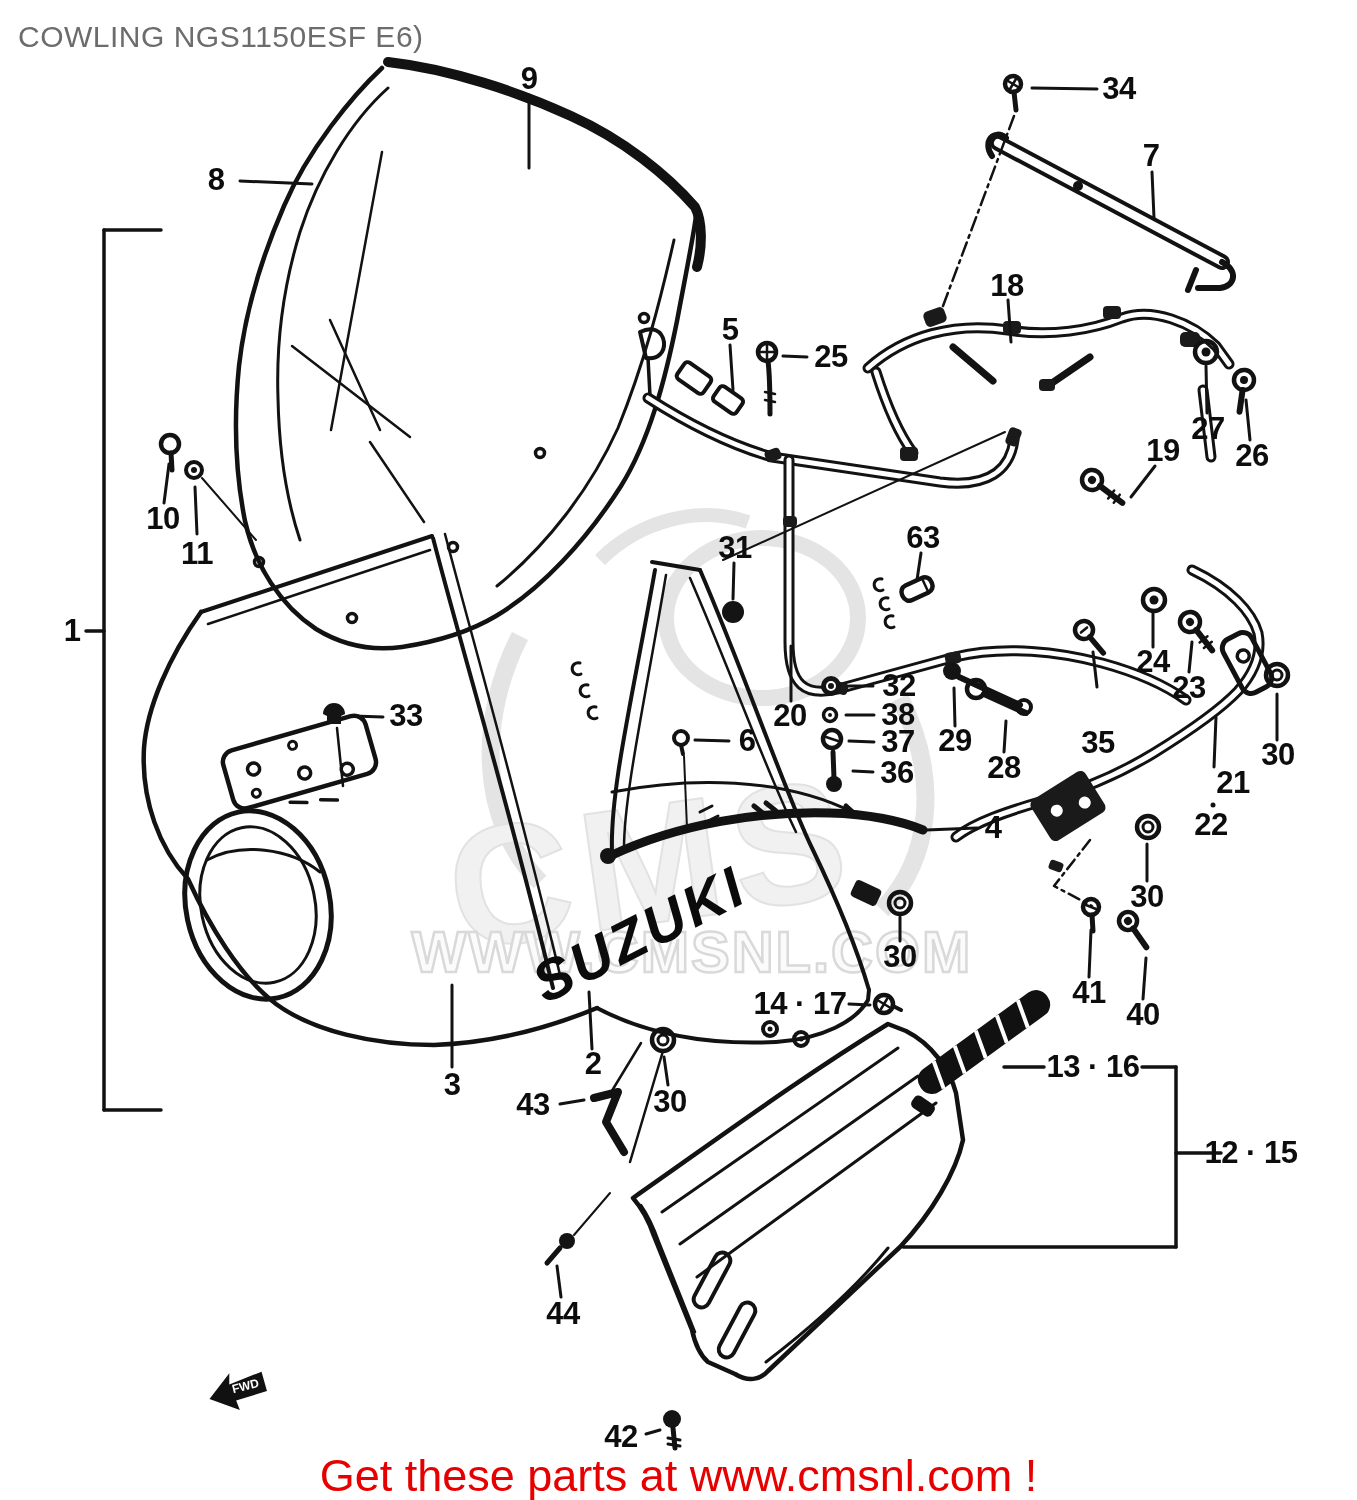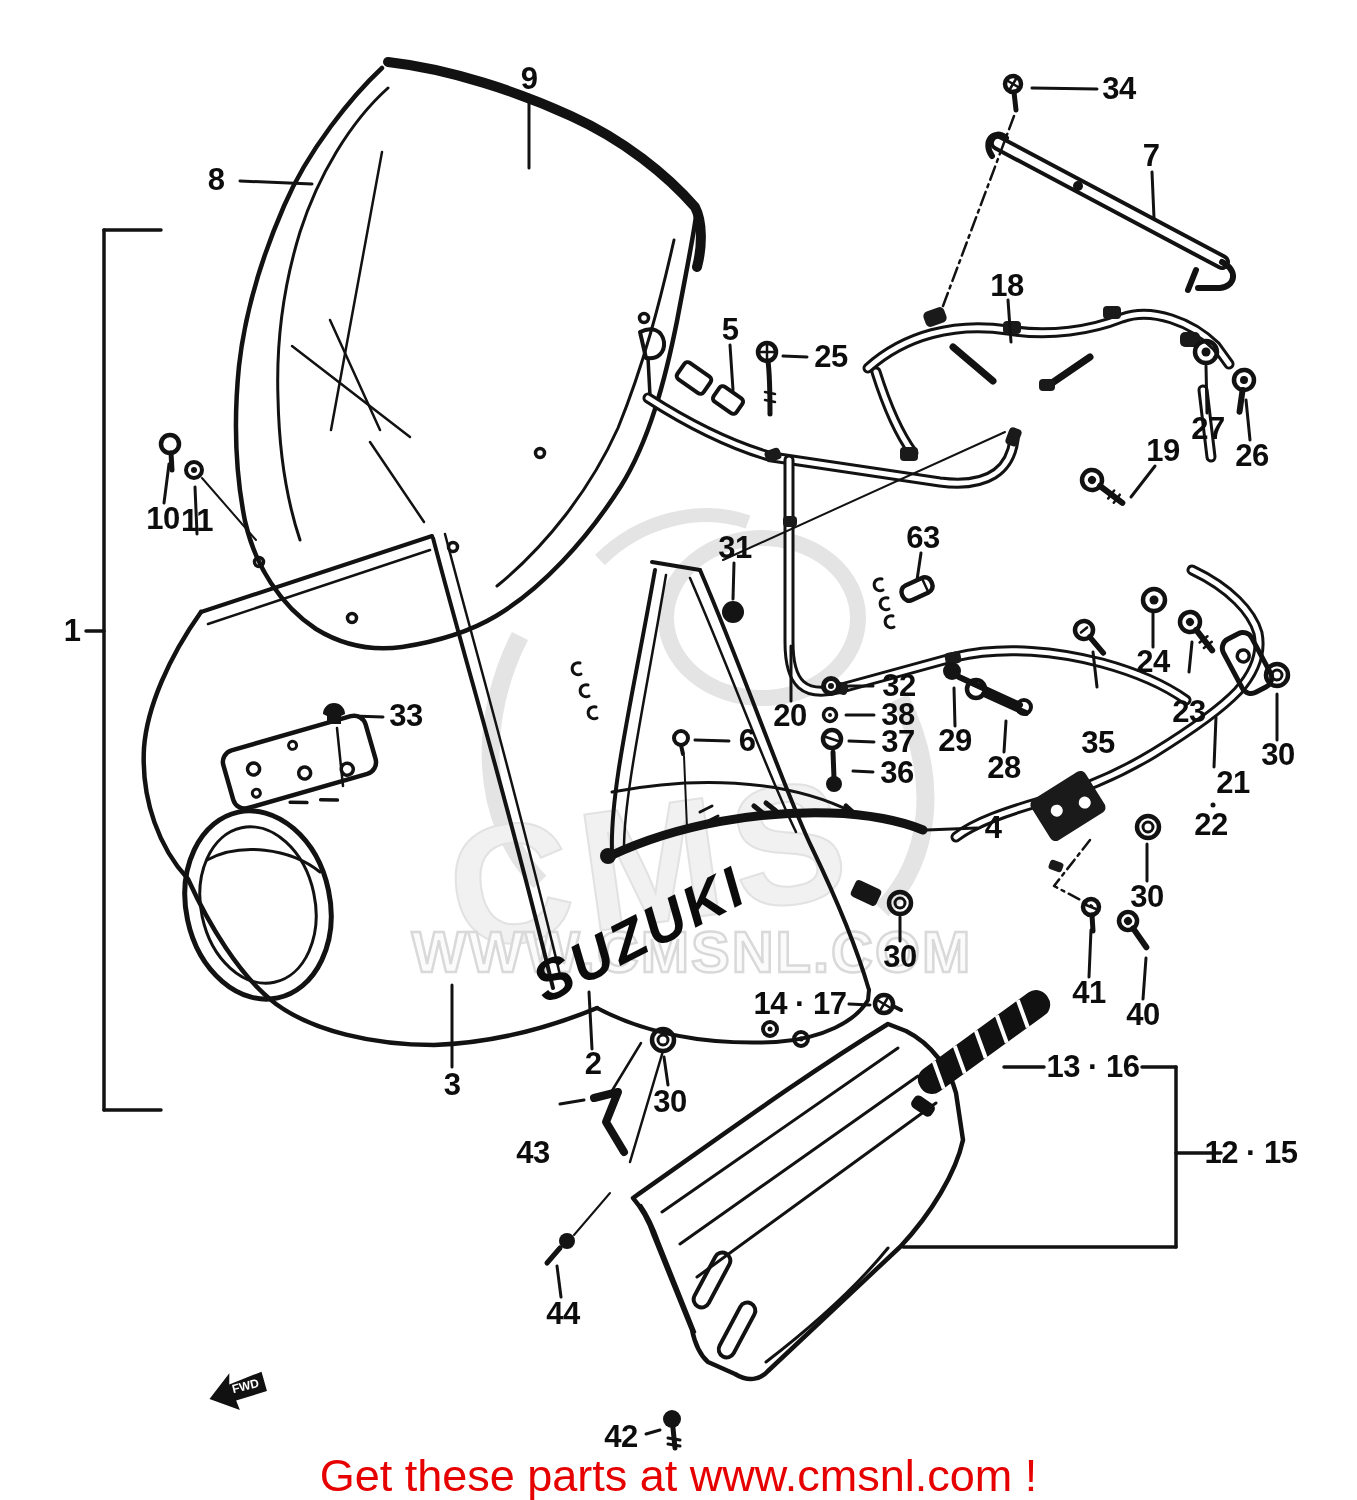--- a/index.html
+++ b/index.html
@@ -405,30 +405,30 @@
       <span class="part-label" style="left: 72px; top: 631px;">1</span>
       <span class="part-label" style="left: 593px; top: 1064px;">2</span>
       <span class="part-label" style="left: 452px; top: 1085px;">3</span>
       <span class="part-label" style="left: 993px; top: 828px;">4</span>
       <span class="part-label" style="left: 730px; top: 330px;">5</span>
       <span class="part-label" style="left: 747px; top: 741px;">6</span>
       <span class="part-label" style="left: 1151px; top: 156px;">7</span>
       <span class="part-label" style="left: 216px; top: 180px;">8</span>
       <span class="part-label" style="left: 529px; top: 79px;">9</span>
       <span class="part-label" style="left: 163px; top: 519px;">10</span>
-      <span class="part-label" style="left: 197px; top: 521px; text-align: center;">11</span>
+      <span class="part-label" style="left: 197px; top: 554px; text-align: center;">11</span>
       <span class="part-label" style="left: 1251px; top: 1153px;">12 · 15</span>
       <span class="part-label" style="left: 1093px; top: 1067px;">13 · 16</span>
       <span class="part-label" style="left: 800px; top: 1004px;">14 · 17</span>
       <span class="part-label" style="left: 1007px; top: 286px;">18</span>
       <span class="part-label" style="left: 1163px; top: 451px;">19</span>
       <span class="part-label" style="left: 790px; top: 716px;">20</span>
       <span class="part-label" style="left: 1213px; top: 783px; margin-left: 20px;">21</span>
       <span class="part-label" style="left: 1211px; top: 825px;">22</span>
-      <span class="part-label" style="left: 1189px; top: 688px; margin-top: 24px;">23</span>
+      <span class="part-label" style="left: 1189px; top: 688px;">23</span>
       <span class="part-label" style="left: 1153px; top: 662px;">24</span>
       <span class="part-label" style="left: 831px; top: 357px;">25</span>
       <span class="part-label" style="left: 1252px; top: 456px;">26</span>
       <span class="part-label" style="left: 1208px; top: 429px;">27</span>
       <span class="part-label" style="left: 1004px; top: 768px;">28</span>
       <span class="part-label" style="left: 955px; top: 741px;">29</span>
       <span class="part-label" style="left: 1278px; top: 755px;">30</span>
       <span class="part-label" style="left: 1147px; top: 897px;">30</span>
       <span class="part-label" style="left: 900px; top: 957px;">30</span>
       <span class="part-label" style="left: 670px; top: 1102px;">30</span>
@@ -437,18 +437,19 @@
       <span class="part-label" style="left: 406px; top: 716px;">33</span>
       <span class="part-label" style="left: 1119px; top: 89px;">34</span>
       <span class="part-label" style="left: 1098px; top: 703px; margin-top: 40px;">35</span>
       <span class="part-label" style="left: 897px; top: 773px;">36</span>
       <span class="part-label" style="left: 898px; top: 742px;">37</span>
       <span class="part-label" style="left: 898px; top: 715px; text-align: right;">38</span>
       <span class="part-label" style="left: 923px; top: 538px;">63</span>
       <span class="part-label" style="left: 1143px; top: 1015px;">40</span>
       <span class="part-label" style="left: 1089px; top: 993px;">41</span>
       <span class="part-label" style="left: 621px; top: 1437px;">42</span>
-      <span class="part-label" style="left: 533px; top: 1105px; margin-top: 48px;">43</span>
+      <span class="part-label" style="left: 533px; top: 1105px;">43</span>
       <span class="part-label" style="left: 563px; top: 1314px;">44</span>
     </div>
 
+  <div class="page-title">COWLING NGS1150ESF E6)</div>
   <div class="footer-promo" style="color: rgb(230, 0, 0);">Get these parts at www.cmsnl.com !</div>
 </div>
 
 </body></html>

